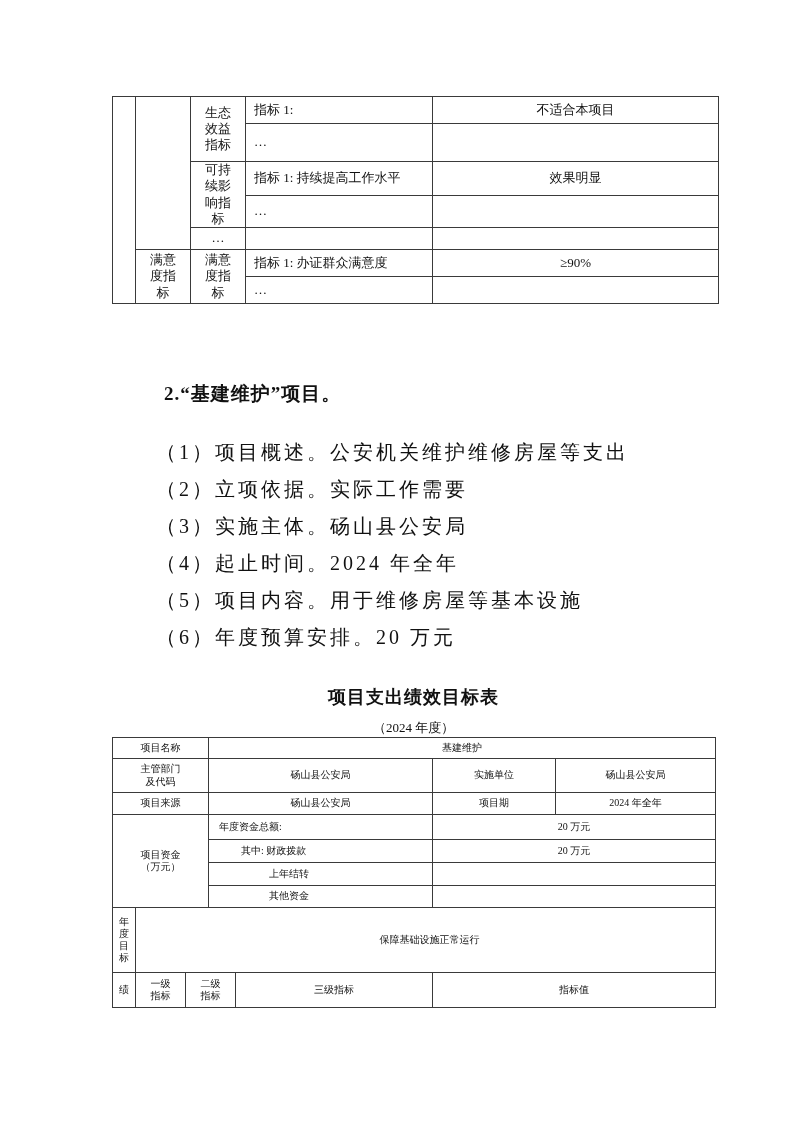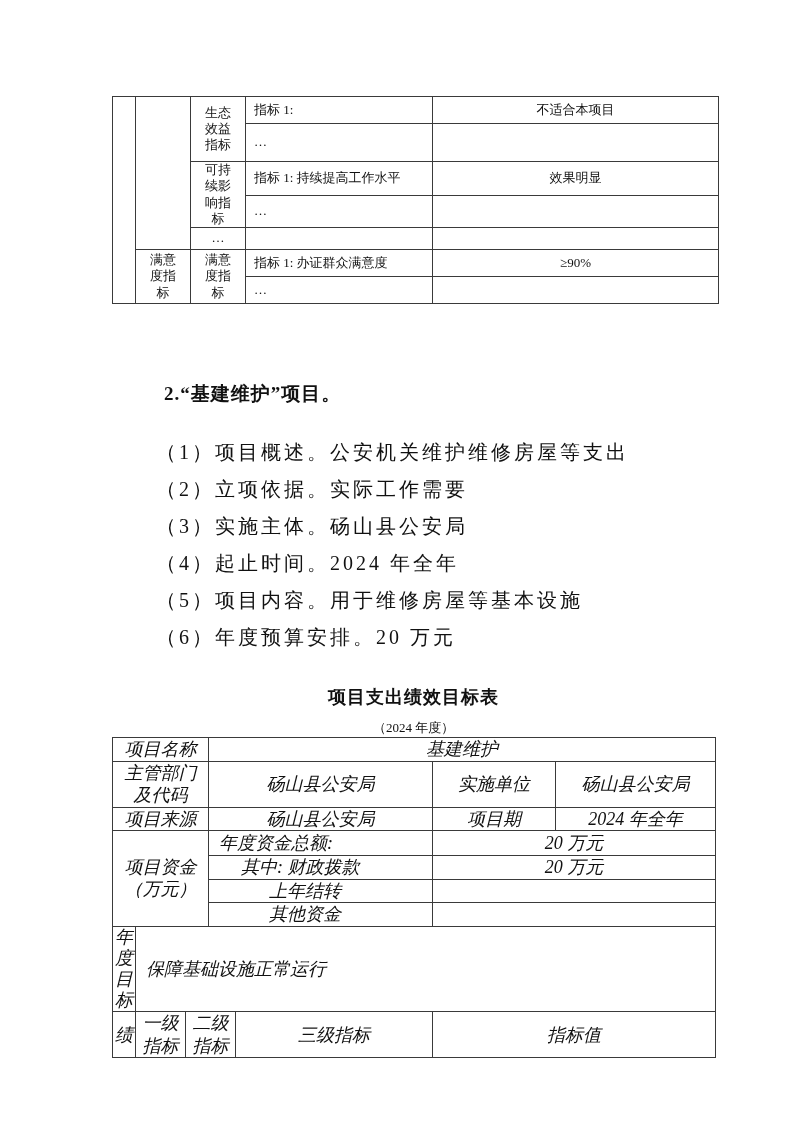--- a/index.html
+++ b/index.html
@@ -84,29 +84,29 @@
     text-align: center;
     font-size: 13px;
   }
 
   
   .target-table {
     position: absolute;
     left: 112px;
     top: 737px;
   }
-  .target-table td { font-size: 18px; font-style: italic; }
+  .target-table td { font-size: 10px; }
   .sub-label {
     text-align: left;
   }
   .indent-0 { padding-left: 10px; }
   .indent-1 { padding-left: 32px; }
   .indent-2 { padding-left: 60px; }
   .goal-text-cell {
-    text-align: left;
+    text-align: center;
     padding-left: 10px;
   }
   .vertical-label { line-height: 1.18; }
 </style>
 </head>
 <body>
 
 <div class="page">
 
   <table class="top-table">

